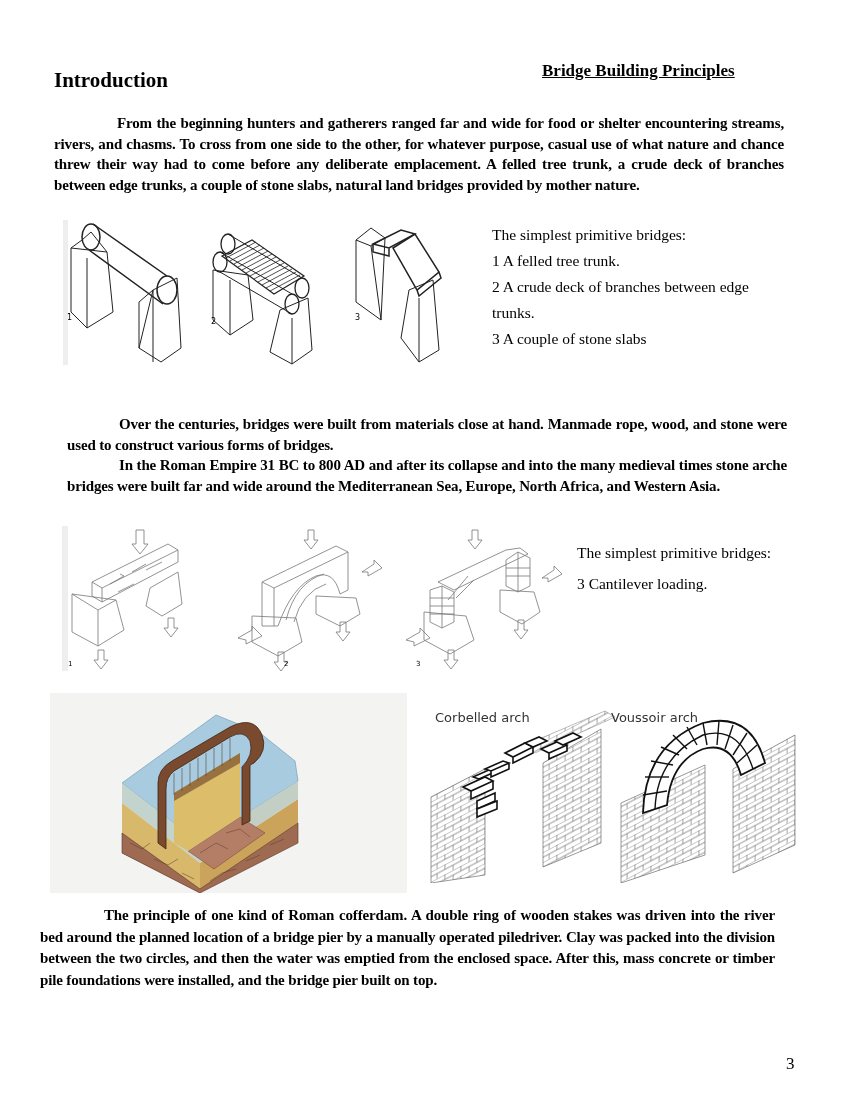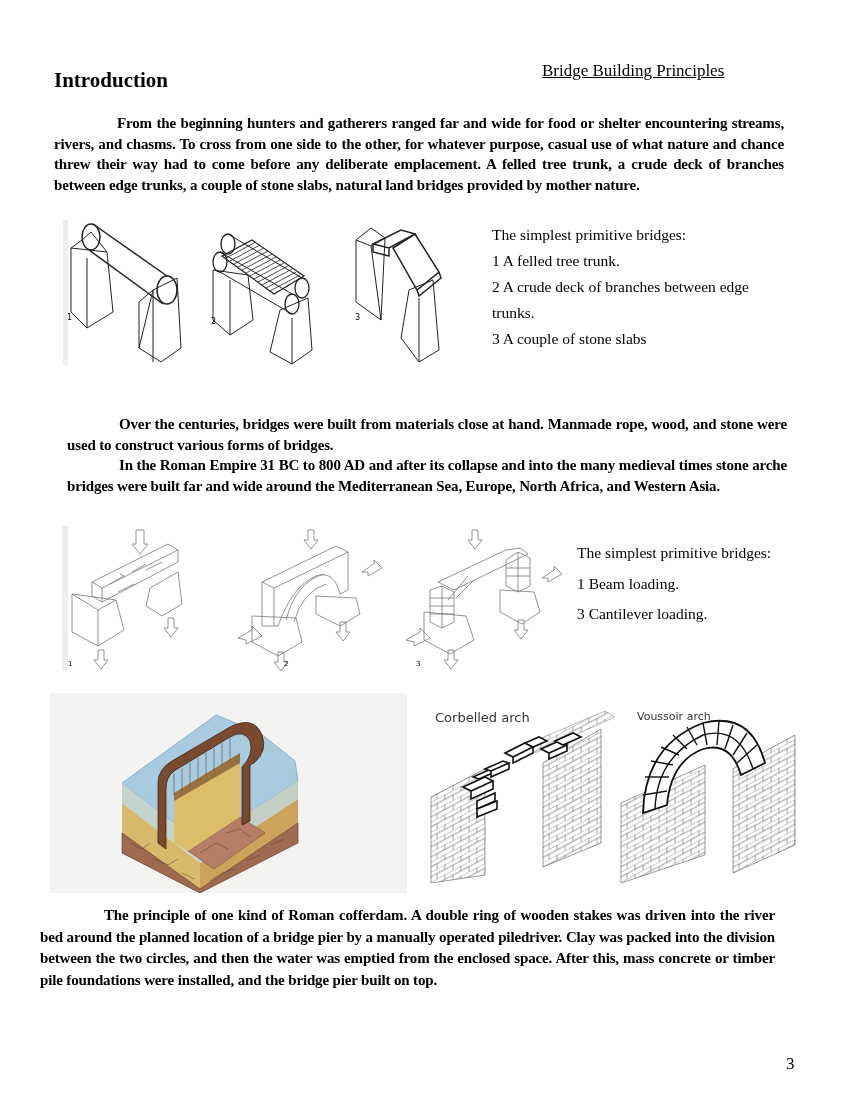--- a/index.html
+++ b/index.html
@@ -1,20 +1,20 @@
 <!DOCTYPE html>
 <html><head>
 <meta charset="utf-8">
 <style>
   html, body { margin:0; padding:0; background:#ffffff; }
   body { width:850px; height:1100px; position:relative; overflow:hidden; color:#000;
          font-family:"Liberation Serif", "DejaVu Serif", serif; }
   .abs { position:absolute; }
   .h-intro { left:54px; top:68px; font-size:21px; font-weight:bold; }
-  .h-right { left:542px; top:61px; font-size:17px; font-weight:normal; text-decoration:underline; }
+  .h-right { left:542px; top:61px; font-size:17px; font-weight:bold; text-decoration:underline; }
   .para { font-size:15px; font-weight:bold; line-height:20.5px; text-align:justify; letter-spacing:-0.15px; }
   .para .indent { display:inline-block; width:63px; }
   .cap { font-size:15.5px; line-height:26px; }
   .fig { background:#fff; }
   .page-num { left:786px; top:1054px; font-size:17px; }
   svg { display:block; }
   .ln { stroke:#222; fill:none; stroke-width:1; }
   .lt { stroke:#777; fill:none; stroke-width:0.8; }
   .bk { stroke:#111; fill:#fff; stroke-width:1.6; }
 </style>
@@ -145,21 +145,20 @@
       <path class="lt" d="M140,52 L152,44 L152,40 L160,48 L146,56 L146,52 Z"></path>
       <path class="lt" d="M46,124 L52,124 L52,134 L56,134 L49,143 L42,134 L46,134 Z"></path>
       <path class="lt" d="M116,94 L122,94 L122,104 L126,104 L119,113 L112,104 L116,104 Z"></path>
     </g>
     <text x="354" y="140" font-size="7" font-family="DejaVu Sans, sans-serif">3</text>
   </svg>
 </div>
 
 <div class="abs cap" style="left:577px; top:538px; width:240px; line-height:30.5px;">
   <div>The simplest primitive bridges:</div>
-  <div>1 Beam loading.</div>
   <div>3 Cantilever loading.</div>
 </div>
 
 <div class="abs" style="left:50px; top:693px; width:357px; height:200px; background:#f3f3f1;">
   <svg width="357" height="200" viewBox="0 0 357 200">
 
     <polygon points="72,90 166,22 210,40 245,68 248,88 150,150" fill="#a9cbe0" stroke="#7fa7bf" stroke-width="0.8"></polygon>
 
     <polygon points="72,90 150,150 150,170 72,110" fill="#bcd0c9" opacity="0.9"></polygon>
 
@@ -189,21 +188,21 @@
 
     <g stroke="#5a3a2a" stroke-width="0.5" fill="none">
       <path d="M80,150 L92,156 L100,150 M104,166 L118,172 L128,166 M132,180 L144,186 M160,188 L172,180 L186,176 M196,168 L210,162 M220,152 L234,146"></path>
       <path d="M150,160 L166,150 L178,156 M176,140 L190,136 L200,144"></path>
     </g>
   </svg>
 </div>
 
 <div class="abs fig" style="left:425px; top:705px; width:380px; height:178px;">
   <div class="abs" style="left:10px; top:5px; font-family:'DejaVu Sans', sans-serif; font-size:13px; color:#333;">Corbelled arch</div>
-  <div class="abs" style="left:212px; top:5px; font-family:'DejaVu Sans', sans-serif; font-size:11px; color:#333;">Voussoir arch</div>
+  <div class="abs" style="left:186px; top:5px; font-family:'DejaVu Sans', sans-serif; font-size:13px; color:#333;">Voussoir arch</div>
   <svg width="380" height="178" viewBox="0 0 380 178">
     <defs>
       <pattern id="brick" width="16" height="10" patternUnits="userSpaceOnUse" patternTransform="skewY(-28)">
         <path d="M0,0 L16,0 M0,5 L16,5 M4,0 L4,5 M12,5 L12,10" stroke="#555" stroke-width="0.6" fill="none"></path>
       </pattern>
     </defs>
 
     <g>
       <polygon points="6,92 60,64 60,170 6,178" fill="url(#brick)" stroke="#555" stroke-width="0.6"></polygon>
       <polygon points="118,58 176,24 176,138 118,162" fill="url(#brick)" stroke="#555" stroke-width="0.6"></polygon>

